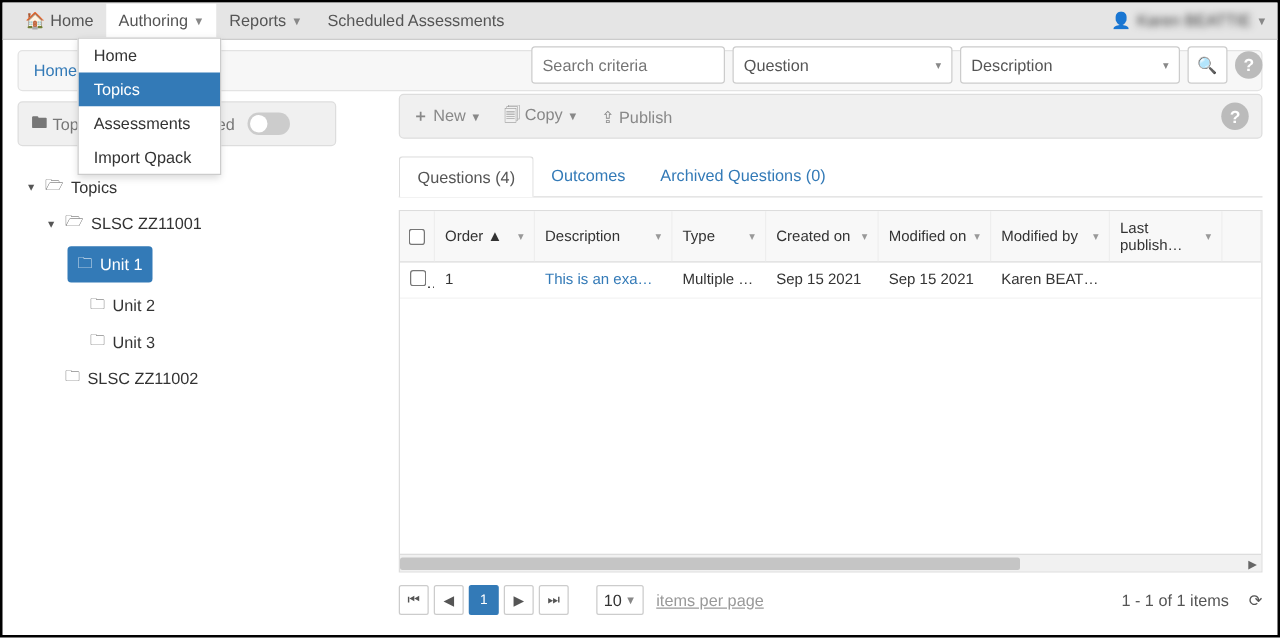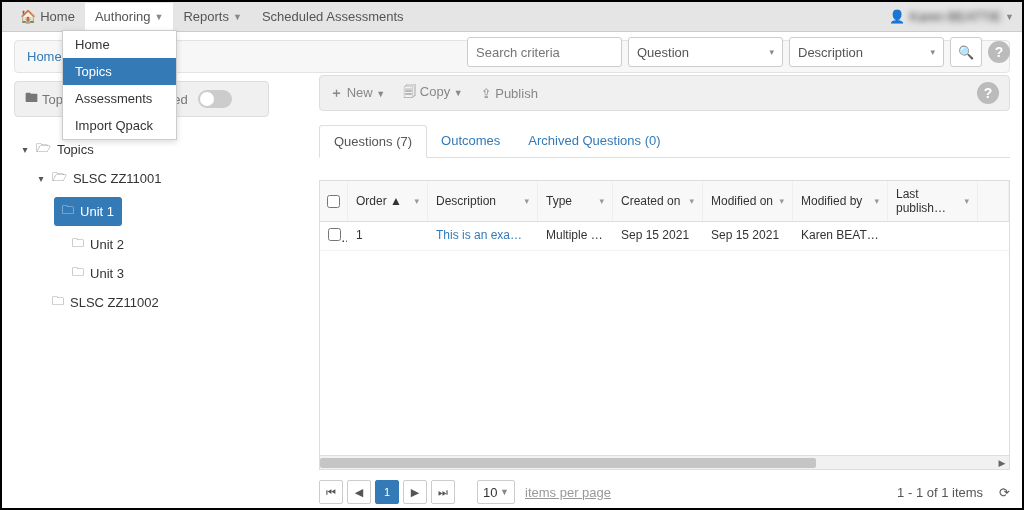--- a/index.html
+++ b/index.html
@@ -28,29 +28,29 @@
 .tree-icon { font-size: 12px; color: #555; }
 .tree-indent-1 { padding-left: 18px; }
 .tree-indent-2 { padding-left: 36px; }
 .tree-indent-3 { padding-left: 54px; }
 .tree-leaf { display: inline-flex; align-items: center; gap: 6px; padding: 4px 8px; border-radius: 3px; }
 .tree-leaf.active { background: #337ab7; color: #fff; }
 .tree-leaf.active .tree-icon { color: #fff; }
 .right-col { flex: 1; padding-left: 38px; }
 .search-row { display: flex; align-items: center; gap: 6px; justify-content: flex-end; margin-top: -36px; margin-bottom: 6px; }
 .search-input { width: 155px; height: 30px; border: 1px solid #ccc; border-radius: 3px; padding: 0 8px; font-size: 13px; color: #555; }
-.select-like { width: 155px; height: 30px; border: 1px solid #ccc; border-radius: 3px; padding: 0 8px; display: flex; align-items: center; justify-content: space-between; color: #555; background: #fff; }
+.select-like { width: 176px; height: 30px; border: 1px solid #ccc; border-radius: 3px; padding: 0 8px; display: flex; align-items: center; justify-content: space-between; color: #555; background: #fff; }
 .icon-btn { width: 32px; height: 30px; border: 1px solid #ccc; border-radius: 3px; background: #fff; display: flex; align-items: center; justify-content: center; color: #555; cursor: pointer; }
 .help-circle { width: 22px; height: 22px; border-radius: 50%; background: #bbb; color: #fff; display: flex; align-items: center; justify-content: center; font-weight: bold; font-size: 14px; cursor: pointer; }
 .action-toolbar { background: #f0f0f0; border: 1px solid #ddd; border-radius: 4px; padding: 6px 10px; display: flex; align-items: center; justify-content: space-between; margin-top: 8px; }
 .action-left { display: flex; align-items: center; gap: 18px; color: #888; }
 .tabs { margin-top: 14px; display: flex; border-bottom: 1px solid #ddd; }
 .tab { padding: 8px 14px; cursor: pointer; color: #337ab7; font-size: 13px; }
 .tab.active { color: #555; border: 1px solid #ddd; border-bottom: 1px solid #fff; border-radius: 3px 3px 0 0; margin-bottom: -1px; background: #fff; }
-.grid-wrap { border: 1px solid #ddd; margin-top: 22px; height: 290px; display: flex; flex-direction: column; }
+.grid-wrap { border: 1px solid #ddd; margin-top: 10px; height: 290px; display: flex; flex-direction: column; }
 .grid-header { display: flex; background: #f8f8f8; border-bottom: 1px solid #ddd; }
 .gh-cell { padding: 6px 8px; border-right: 1px solid #eee; font-size: 12px; color: #333; display: flex; align-items: center; justify-content: space-between; }
 .gh-cell .col-arrow { color: #999; font-size: 9px; }
 .col-check { width: 28px; justify-content: center; }
 .col-order { width: 80px; }
 .col-desc { width: 110px; }
 .col-type { width: 75px; }
 .col-created { width: 90px; }
 .col-modified { width: 90px; }
 .col-modby { width: 95px; }
@@ -184,21 +184,21 @@
           🗐 <span>Copy</span> <span class="caret">▼</span>
         </span>
         <span>
           ⇪ <span>Publish</span>
         </span>
       </div>
       <div class="help-circle">?</div>
     </div>
 
     <div class="tabs">
-      <div class="tab active">Questions  (7)</div>
+      <div class="tab active">Questions  (4)</div>
       <div class="tab">Outcomes</div>
       <div class="tab">Archived Questions  (0)</div>
     </div>
 
     <div class="grid-wrap">
       <div class="grid-header">
         <div class="gh-cell col-check">
           <input type="checkbox" style="">
         </div>
         <div class="gh-cell col-order">

